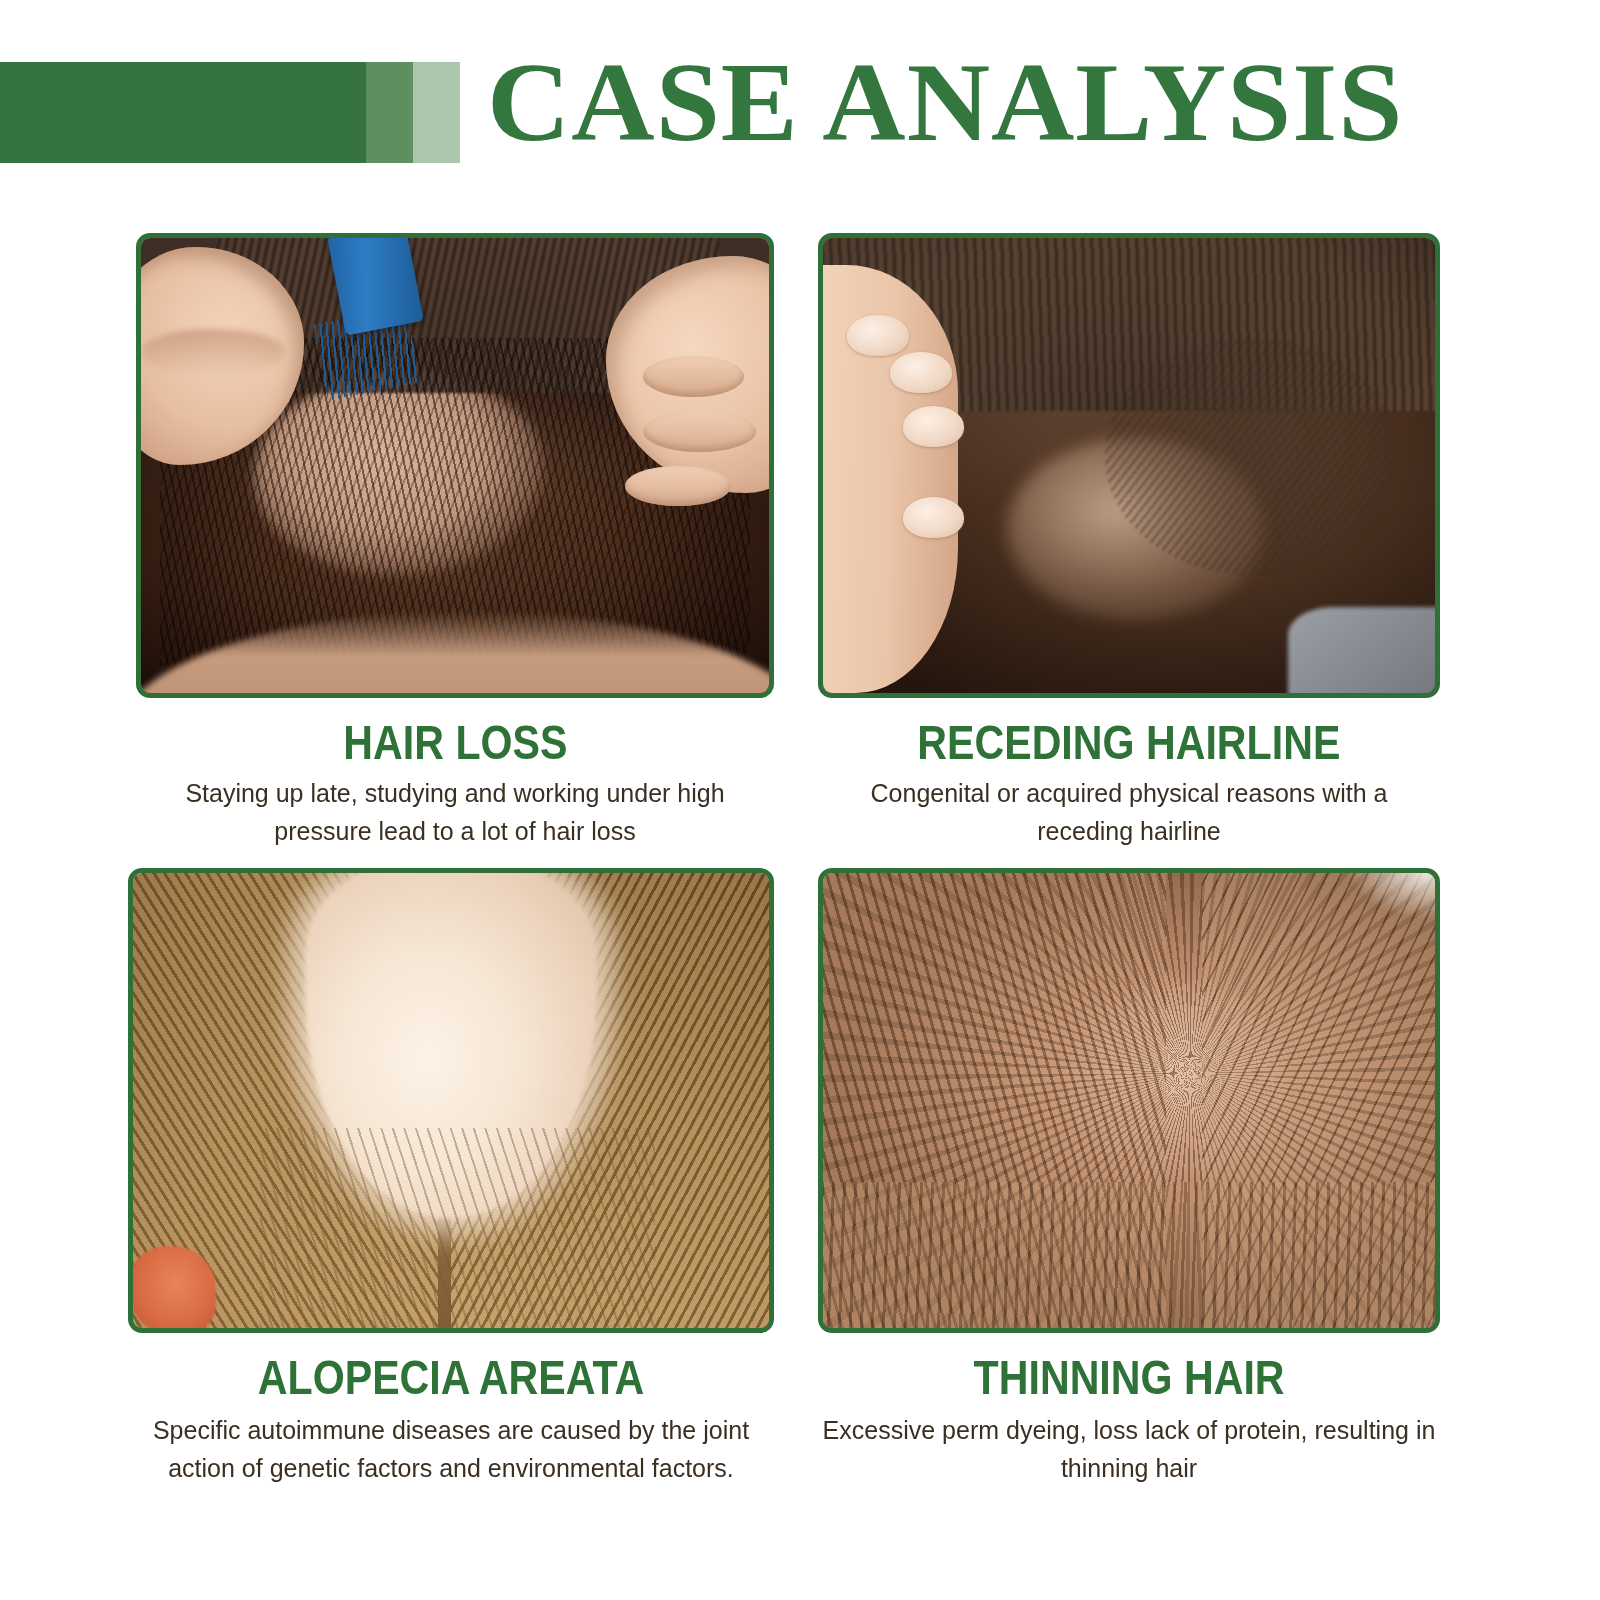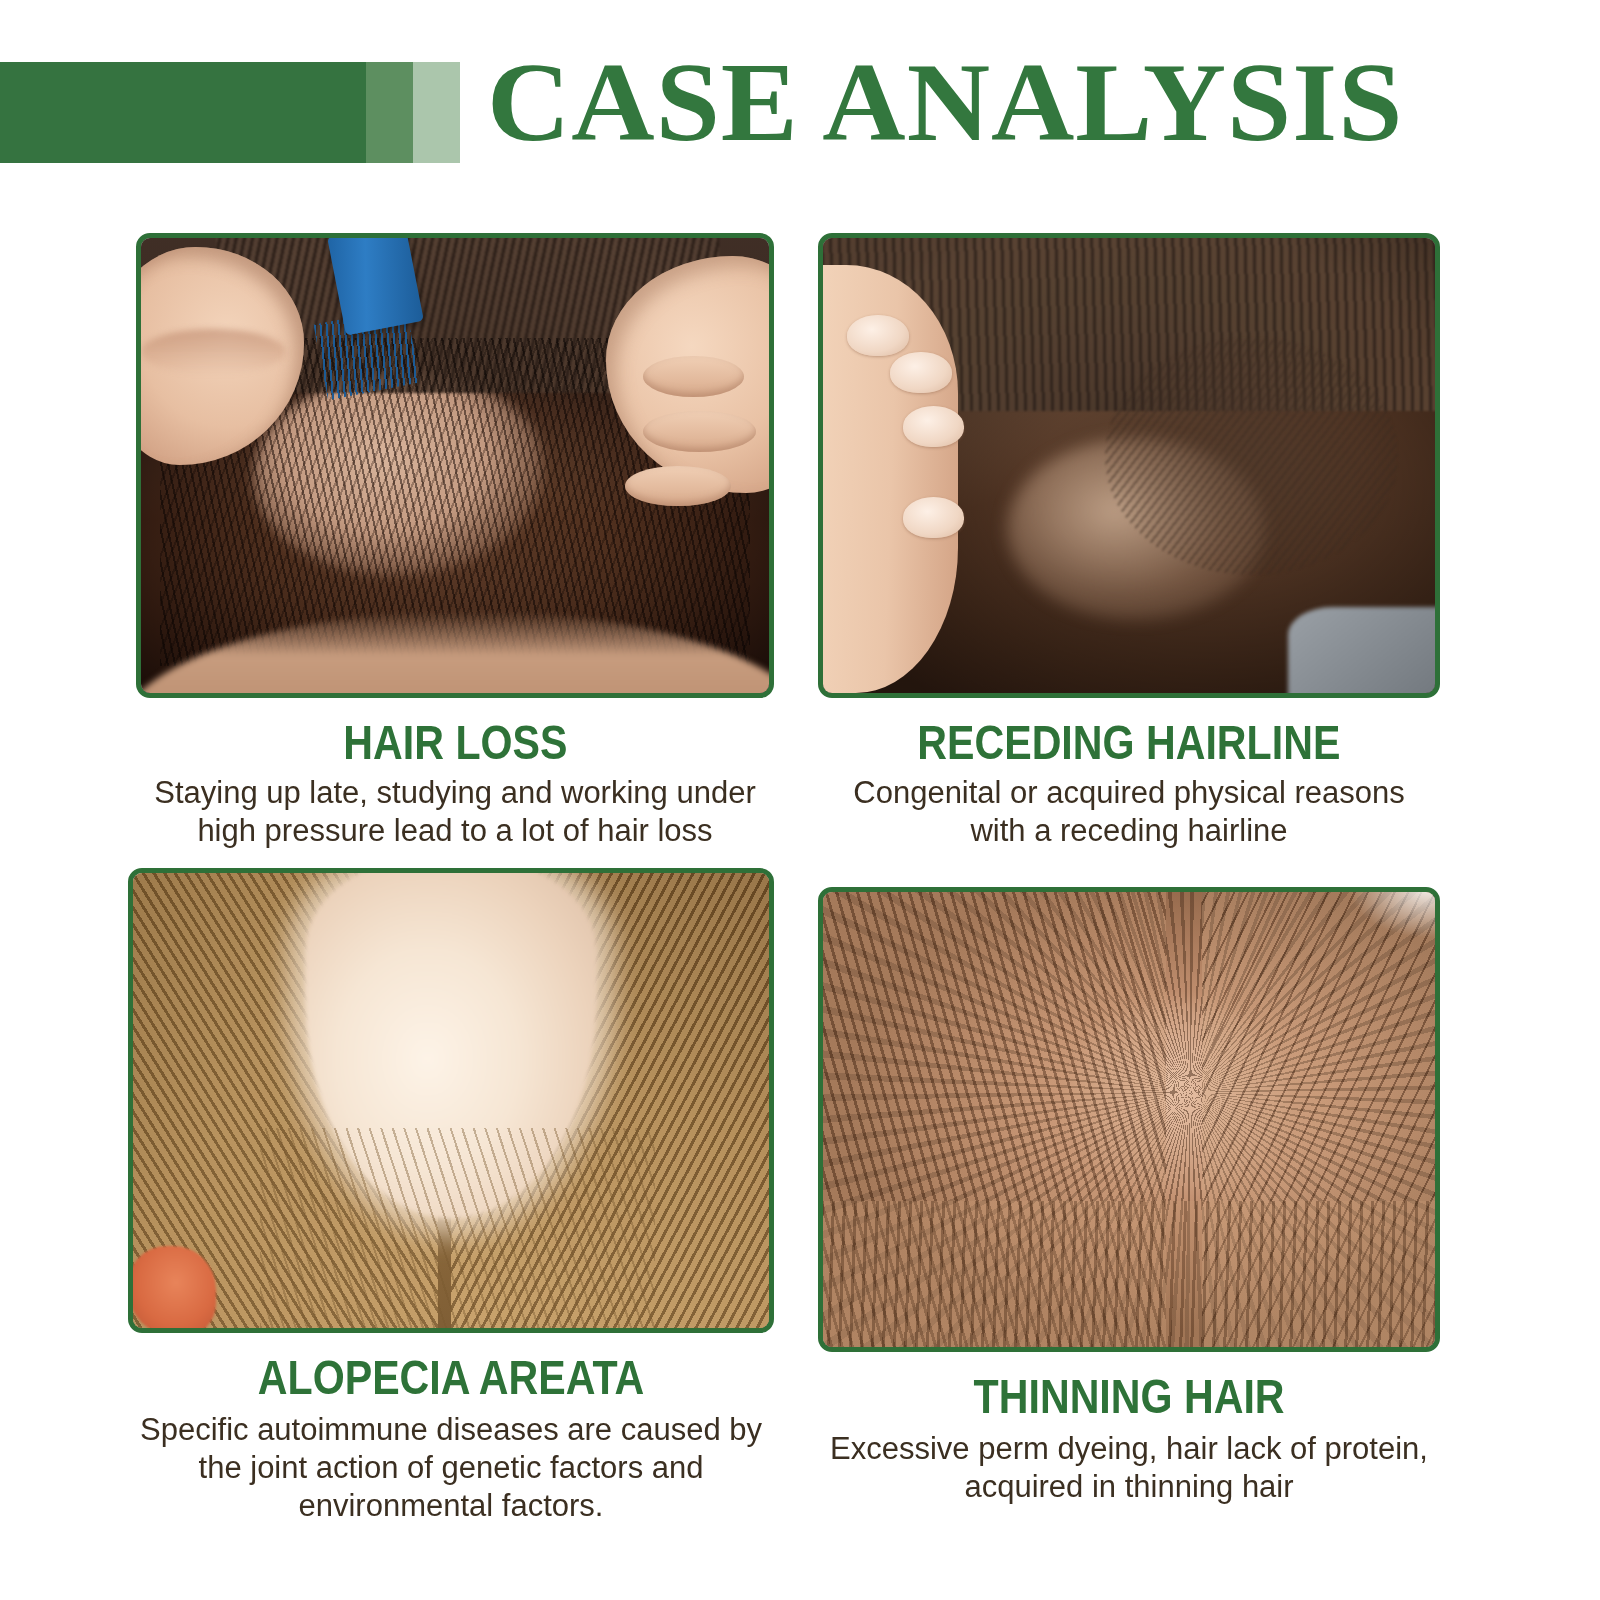--- a/index.html
+++ b/index.html
@@ -292,21 +292,21 @@
     color: #2e7238;
     letter-spacing: 0px;
     transform: scaleX(.84);
     white-space: nowrap;
     text-align: center;
   }
   .case-desc {
     margin: 4px 0 0 0;
     font-family: "Liberation Sans", sans-serif;
     font-weight: normal;
-    font-size: 31px;
+    font-size: 25px;
     line-height: 38px;
     color: #3b2f21;
     text-align: center;
     max-width: 100%;
     padding: 0 4px;
     box-sizing: border-box;
   }
   .case.c3 .case-desc,
   .case.c4 .case-desc { margin-top: 6px; }
 </style>
@@ -387,16 +387,16 @@
         <div class="ph-layer p4-bg"></div>
         <div class="ph-layer p4-sheen"></div>
         <div class="ph-layer p4-radial"></div>
         <div class="ph-layer p4-left-sweep"></div>
         <div class="ph-layer p4-right-wisp"></div>
         <div class="ph-layer p4-bottom"></div>
         <div class="ph-layer p4-corner-light"></div>
       </div>
     </div>
     <div class="case-heading">THINNING HAIR</div>
-    <div class="case-desc">Excessive perm dyeing, hair lack of protein, acquired in thinning hair</div>
+    <div class="case-desc">Excessive perm dyeing, loss lack of protein, resulting in thinning hair</div>
   </div>
 
 </div>
 
 </body></html>

